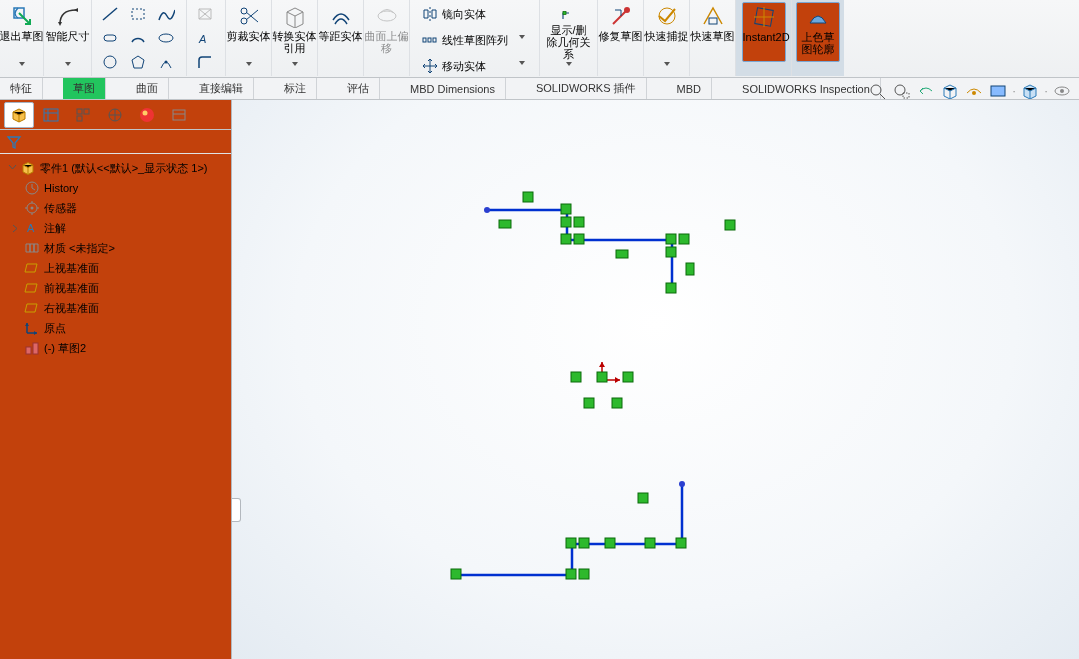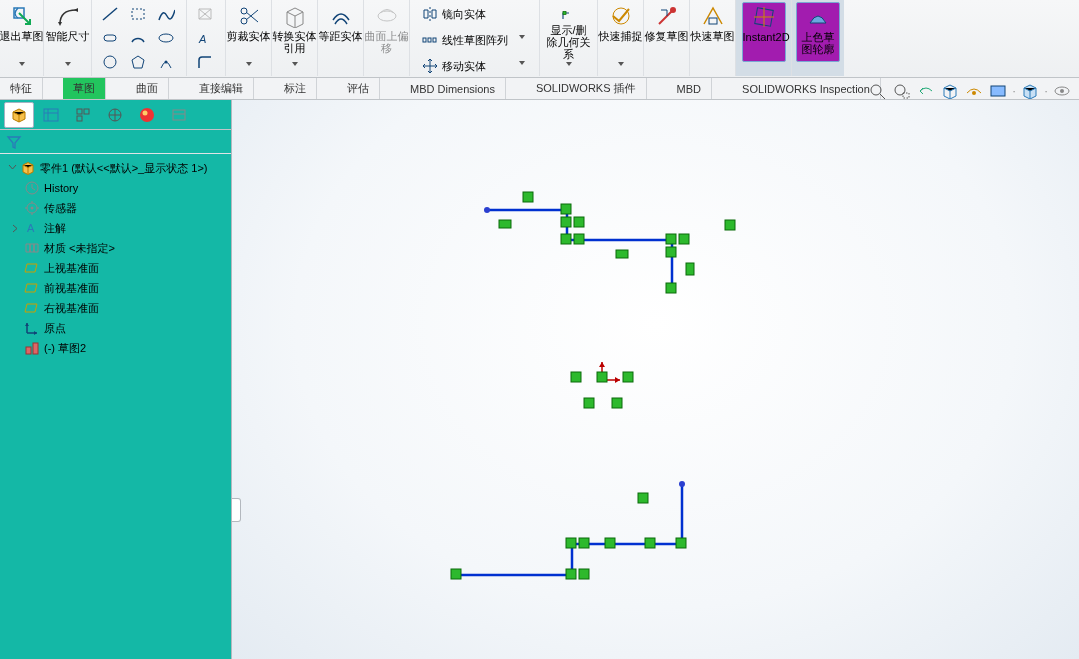--- a/index.html
+++ b/index.html
@@ -11,35 +11,35 @@
 .rbtn-big { display: flex; flex-direction: column; align-items: center; justify-content: flex-start; width: 44px; height: 60px; padding: 2px 0; cursor: pointer; }
 .rbtn-big .ic { width: 24px; height: 24px; margin-bottom: 2px; }
 .rbtn-big .lbl { text-align: center; line-height: 12px; width: 100%; }
 .rsplit { display: flex; flex-direction: column; align-items: center; width: 10px; height: 10px; cursor: pointer; }
 .rsplit::after { content:''; border-left:3px solid transparent; border-right:3px solid transparent; border-top:4px solid #555; }
 .rgrid { display: grid; grid-template-columns: repeat(3, 26px); grid-auto-rows: 22px; gap: 2px; padding: 2px; }
 .rsm { width: 24px; height: 20px; display: flex; align-items: center; justify-content: center; cursor: pointer; border-radius: 2px; }
 .rlist { display: flex; flex-direction: column; padding: 2px 4px; gap: 6px; }
 .rrow { display: flex; align-items: center; gap: 4px; height: 20px; cursor: pointer; padding: 0 4px; border-radius: 2px; }
 .rrow .ic-sm { width: 16px; height: 16px; }
-.pressed { background: #a21caf; border: 1px solid #7aa7d4; border-radius: 2px; }
+.pressed { background: #c2410c; border: 1px solid #7aa7d4; border-radius: 2px; }
 .rgroup.big-dark { background: #d3dde6; }
 
 
 .tabs { height: 22px; background: #f2f3f5; border-bottom: 1px solid #c0c4c8; display: flex; align-items: stretch; gap: 20px; }
 .tab { padding: 3px 10px; border-right: 1px solid #d0d3d7; cursor: pointer; color: #333; display: flex; align-items: center; }
 .tab.active { background: #22c55e; }
 
 
 .view-toolbar { position: absolute; right: 6px; top: 80px; height: 22px; display: flex; gap: 2px; align-items: center; }
 .view-toolbar .vbtn { width: 22px; height: 20px; display: flex; align-items: center; justify-content: center; cursor: pointer; border-radius: 2px; }
 .view-toolbar .sep { width: 6px; text-align: center; color: #888; }
 
 
-.fm-panel { position: absolute; left: 0; top: 100px; width: 232px; height: 559px; border-right: 1px solid #b3b8be; background: #14b8a6; }
+.fm-panel { position: absolute; left: 0; top: 100px; width: 232px; height: 559px; border-right: 1px solid #b3b8be; background: #c2410c; }
 .fm-tabs { height: 30px; border-bottom: 1px solid #c0c4c8; display: flex; align-items: center; padding: 0 4px; gap: 2px; }
 .fm-tab { width: 30px; height: 26px; display: flex; align-items: center; justify-content: center; cursor: pointer; border: 1px solid transparent; border-radius: 2px; }
 .fm-tab.active { background: #fff; border-color: #a5b3c4; }
 .fm-filter { height: 24px; border-bottom: 1px solid #e0e3e6; display: flex; align-items: center; padding-left: 6px; }
 .tree { padding: 4px 2px; }
 .tree-row { display: flex; align-items: center; height: 20px; cursor: pointer; padding-left: 4px; }
 .tree-row .exp { width: 12px; height: 12px; margin-right: 2px; display: inline-flex; align-items: center; justify-content: center; }
 .tree-row .nic { width: 16px; height: 16px; margin-right: 4px; display: inline-flex; align-items: center; justify-content: center; }
 .tree-row.ind1 { padding-left: 22px; }
 .tree-row.ind0 { padding-left: 4px; }
@@ -233,37 +233,37 @@
           <rect x="4" y="10" width="4" height="4" fill="#2db92d" stroke="#0a6b0a"></rect>
         </svg>
       <span class="lbl">显示/删除几何关系</span>
     </div>
     <div class="rsplit"></div>
   </div>
 
   <div class="rgroup" style="width:46px">
     <div class="rbtn-big">
       <svg class="ic svg" viewBox="0 0 24 24">
-          <circle cx="12" cy="12" r="8" fill="none" stroke="#c80"></circle>
-          <path d="M4 12l6 5 10-12" stroke="#c80" fill="none" stroke-width="2"></path>
-        </svg>
-      <span class="lbl">快速捕捉</span>
-    </div>
-    <div class="rsplit"></div>
-  </div>
-
-  <div class="rgroup" style="width:46px">
-    <div class="rbtn-big">
-      <svg class="ic svg" viewBox="0 0 24 24">
           <path d="M4 20 L18 6" stroke="#c33" stroke-width="2"></path>
           <circle cx="18" cy="6" r="3" fill="#c33"></circle>
           <path d="M6 6h6v6" stroke="#147" fill="none"></path>
         </svg>
       <span class="lbl">修复草图</span>
     </div>
+  </div>
+
+  <div class="rgroup" style="width:46px">
+    <div class="rbtn-big">
+      <svg class="ic svg" viewBox="0 0 24 24">
+          <circle cx="12" cy="12" r="8" fill="none" stroke="#c80"></circle>
+          <path d="M4 12l6 5 10-12" stroke="#c80" fill="none" stroke-width="2"></path>
+        </svg>
+      <span class="lbl">快速捕捉</span>
+    </div>
+    <div class="rsplit"></div>
   </div>
 
   <div class="rgroup" style="width:46px">
     <div class="rbtn-big">
       <svg class="ic svg" viewBox="0 0 24 24">
           <path d="M3 20 L12 4 L21 20" stroke="#c80" fill="none" stroke-width="1.5"></path>
           <rect x="8" y="14" width="8" height="6" fill="none" stroke="#147"></rect>
         </svg>
       <span class="lbl">快速草图</span>
     </div>

